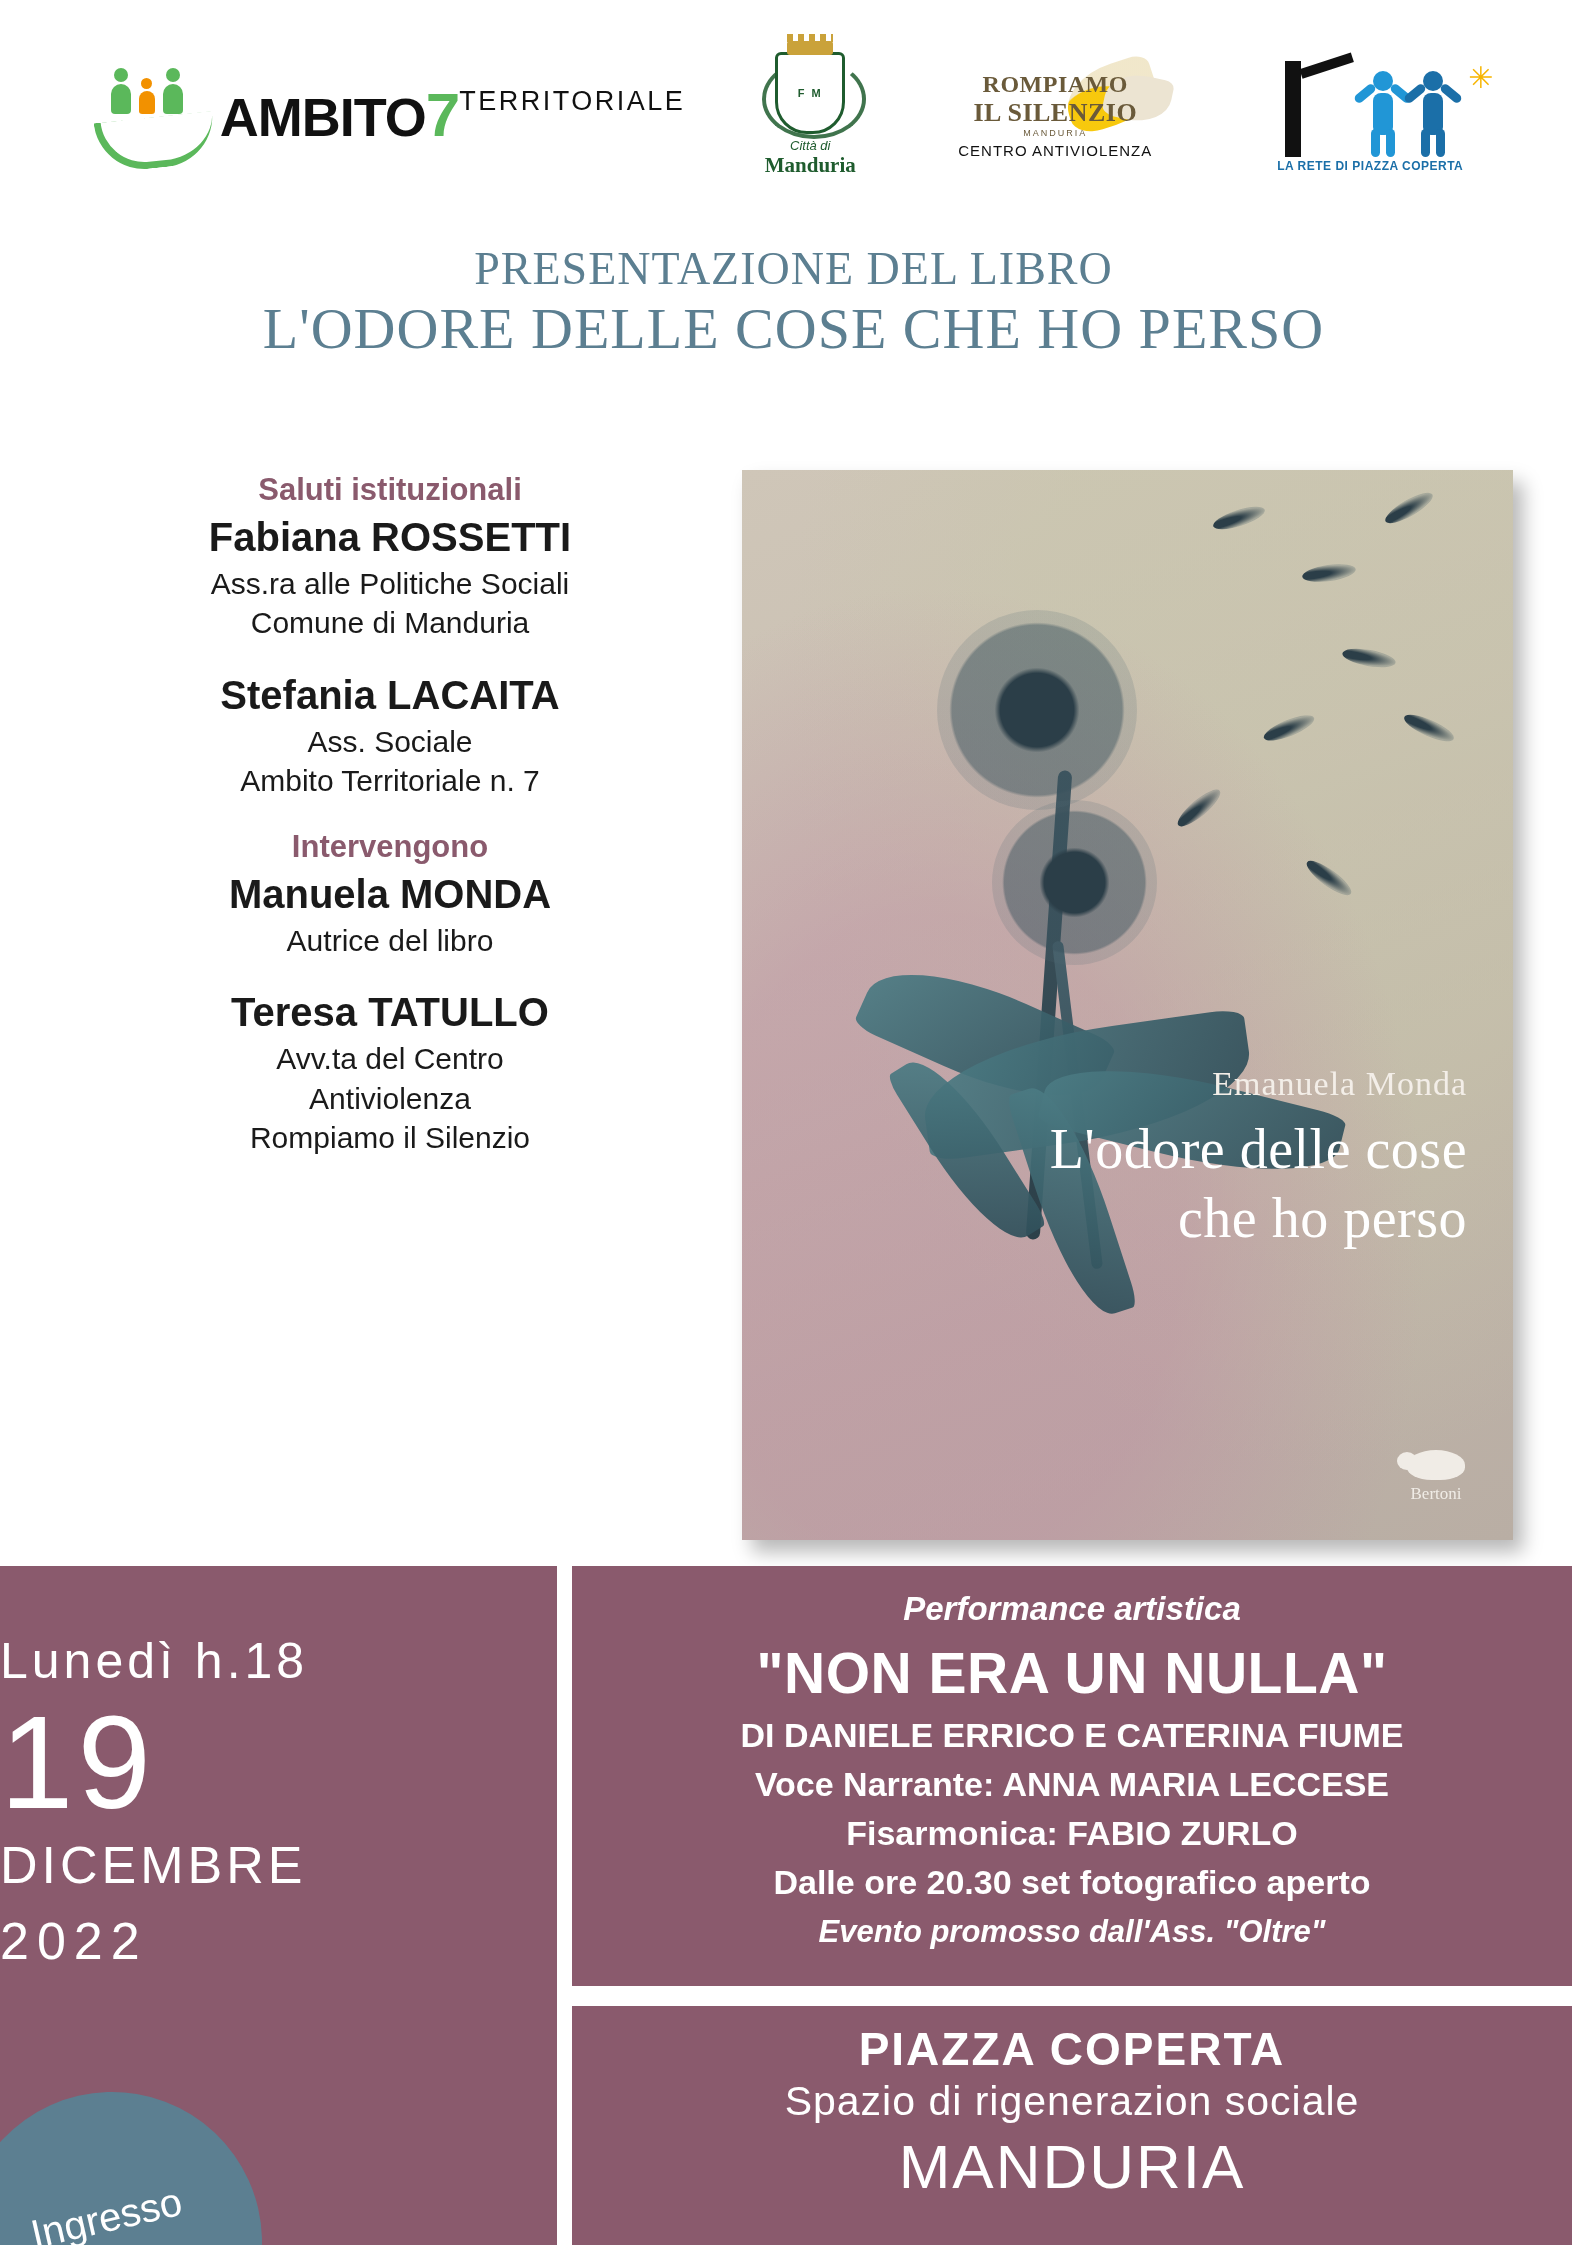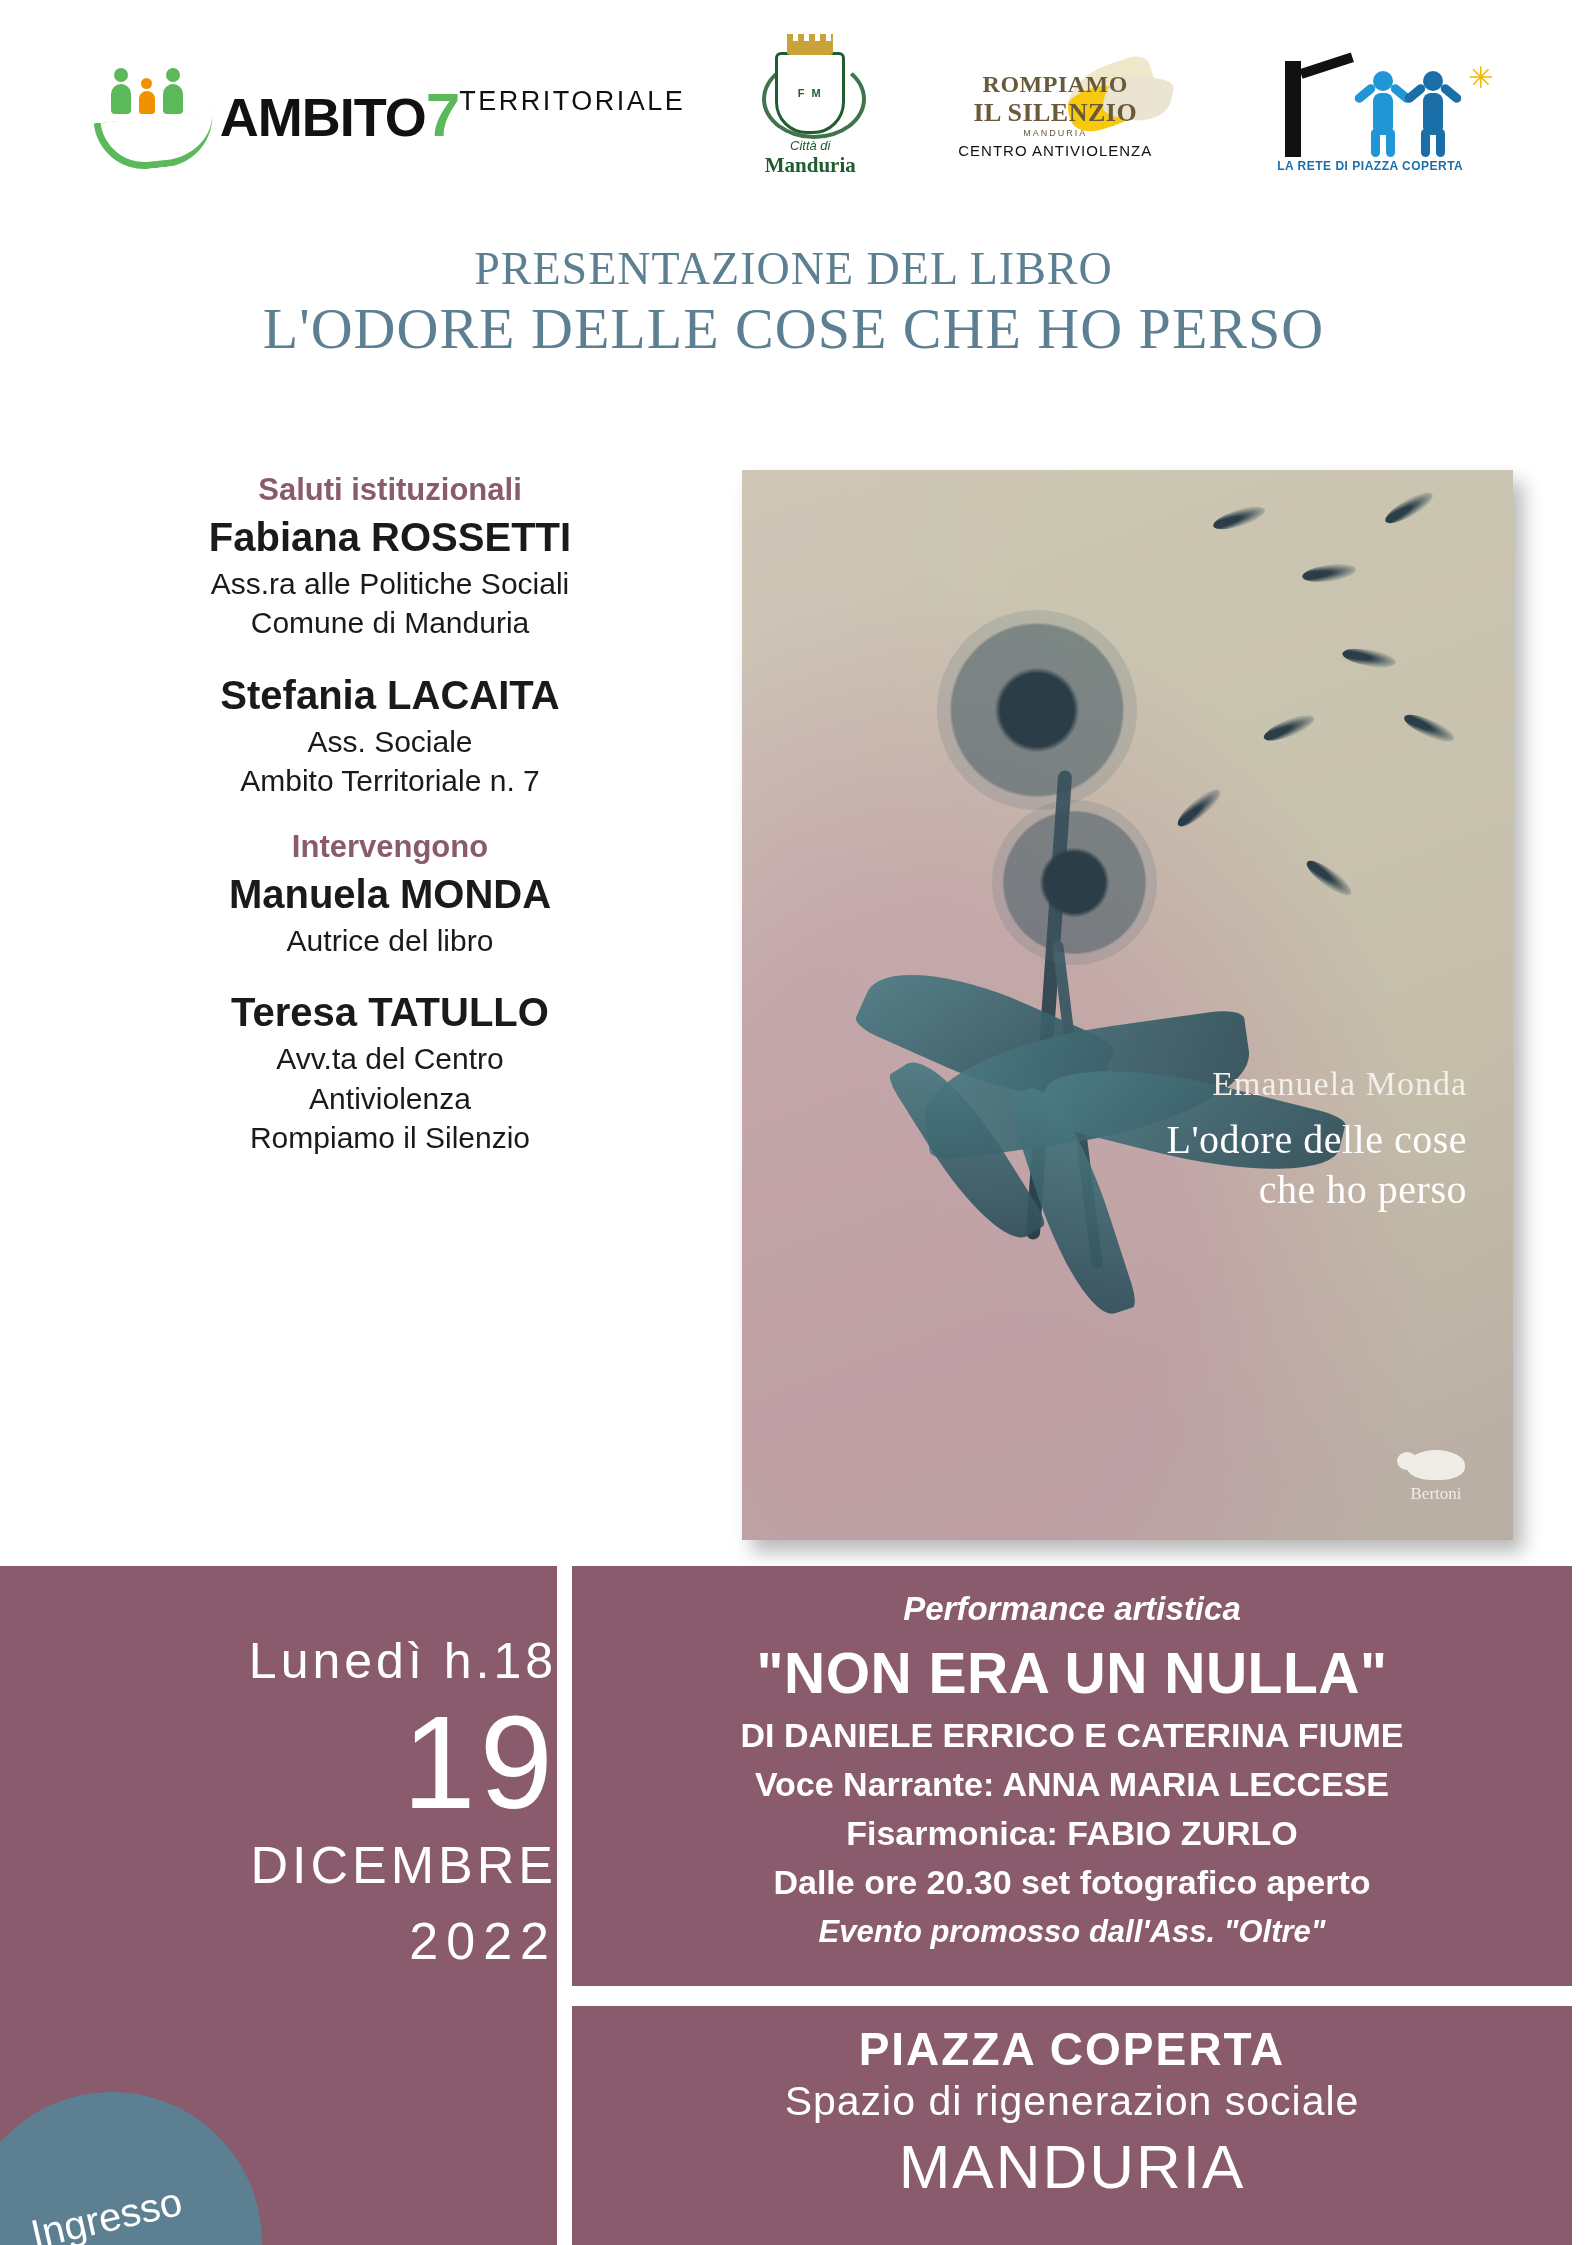--- a/index.html
+++ b/index.html
@@ -329,21 +329,21 @@
     font-family: "Liberation Serif", serif;
     font-size: 34px;
     color: #f3eee8;
     letter-spacing: 1px;
   }
   .cover-title {
     position: absolute;
     left: 0; right: 46px; top: 645px;
     text-align: right;
     font-family: "Liberation Serif", serif;
-    font-size: 40px;
+    font-size: 56px;
     color: #ffffff;
     line-height: 1.24;
     letter-spacing: .5px;
   }
   .cover-publisher {
     position: absolute;
     right: 48px; bottom: 36px;
     text-align: center;
     color: #f0ece6;
   }
@@ -359,21 +359,21 @@
   }
   .cover-pub-name { font-size: 17px; font-family: "Liberation Serif", serif; }
 
   
   .date-panel {
     position: absolute;
     left: 0; top: 1566px;
     width: 557px; height: 679px;
     background: #8a5a6d;
     color: #ffffff;
-    text-align: right;
+    text-align: left;
   }
   .date-day-label {
     margin-top: 66px;
     font-size: 50px;
     letter-spacing: 4px;
   }
   .date-number {
     font-size: 132px;
     line-height: 1.05;
     letter-spacing: 4px;

